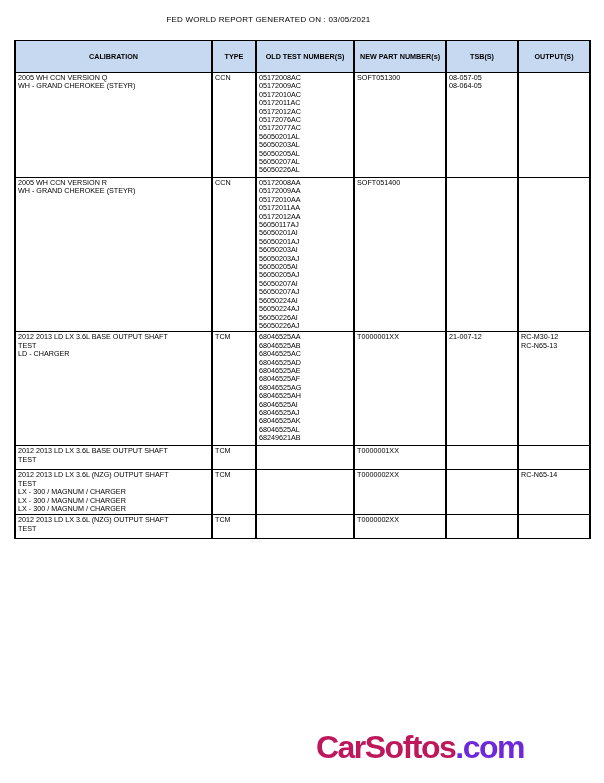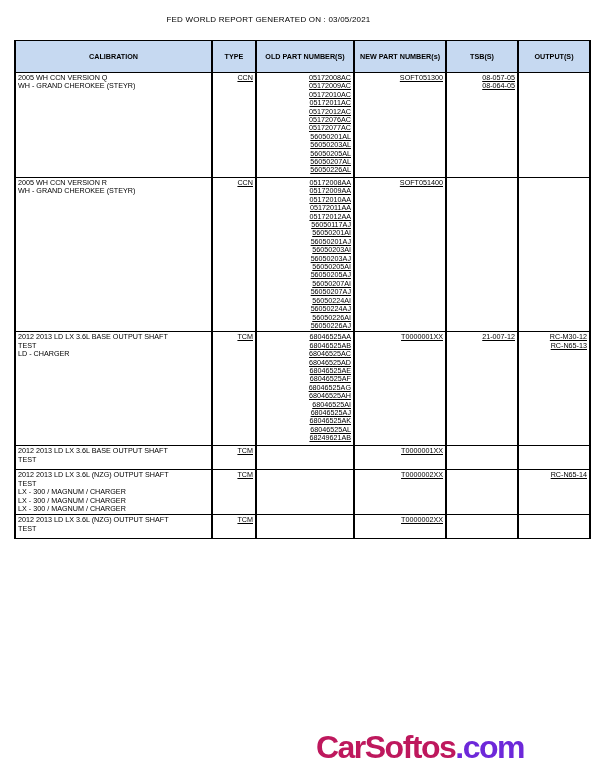--- a/index.html
+++ b/index.html
@@ -23,21 +23,21 @@
     border:1px solid #000; border-left-width:2px; border-right-width:2px;
     font-size:7.2px; font-weight:bold; height:12px;
     text-align:center; padding:11px 1px; overflow:hidden; white-space:nowrap;
   }
   table.parts td {
     border:1px solid #000; border-left-width:2px; border-right-width:2px;
     vertical-align:top; font-size:7.2px; line-height:8.4px;
     padding:1px 2px; white-space:pre-line; overflow:hidden;
   }
   td.cal { text-align:left;margin-left:18px; }
-  td.ctr { text-align:right;text-decoration:underline; }
+  td.ctr { text-align:left; }
   tbody tr.r1 { height:105px; }
   tbody tr.r2 { height:153px; }
   tbody tr.r3 { height:114px; }
   tbody tr.r4 { height:24px; }
   tbody tr.r5 { height:42px; }
   tbody tr.r6 { height:24px; }
   .logo {
     position:absolute; top:729px; right:13px;
     font-size:32px; font-weight:bold; letter-spacing:-1.5px; white-space:nowrap;
   }
@@ -57,21 +57,21 @@
         <col style="width:44px">
         <col style="width:98px">
       <col style="width:92px">
         <col style="width:72px">
         <col style="width:72px">
     </colgroup>
     <thead>
       <tr>
         <th>CALIBRATION</th>
         <th>TYPE</th>
-        <th>OLD PART NUMBER(S)</th>
+        <th>OLD TEST NUMBER(S)</th>
         <th>NEW PART NUMBER(s)</th>
         <th>TSB(S)</th>
         <th>OUTPUT(S)</th>
       </tr>
     </thead>
     <tbody>
       <tr class="r1">
         <td class="cal">2005 WH CCN VERSION Q
 WH - GRAND CHEROKEE (STEYR)</td>
         <td class="ctr">CCN</td>

